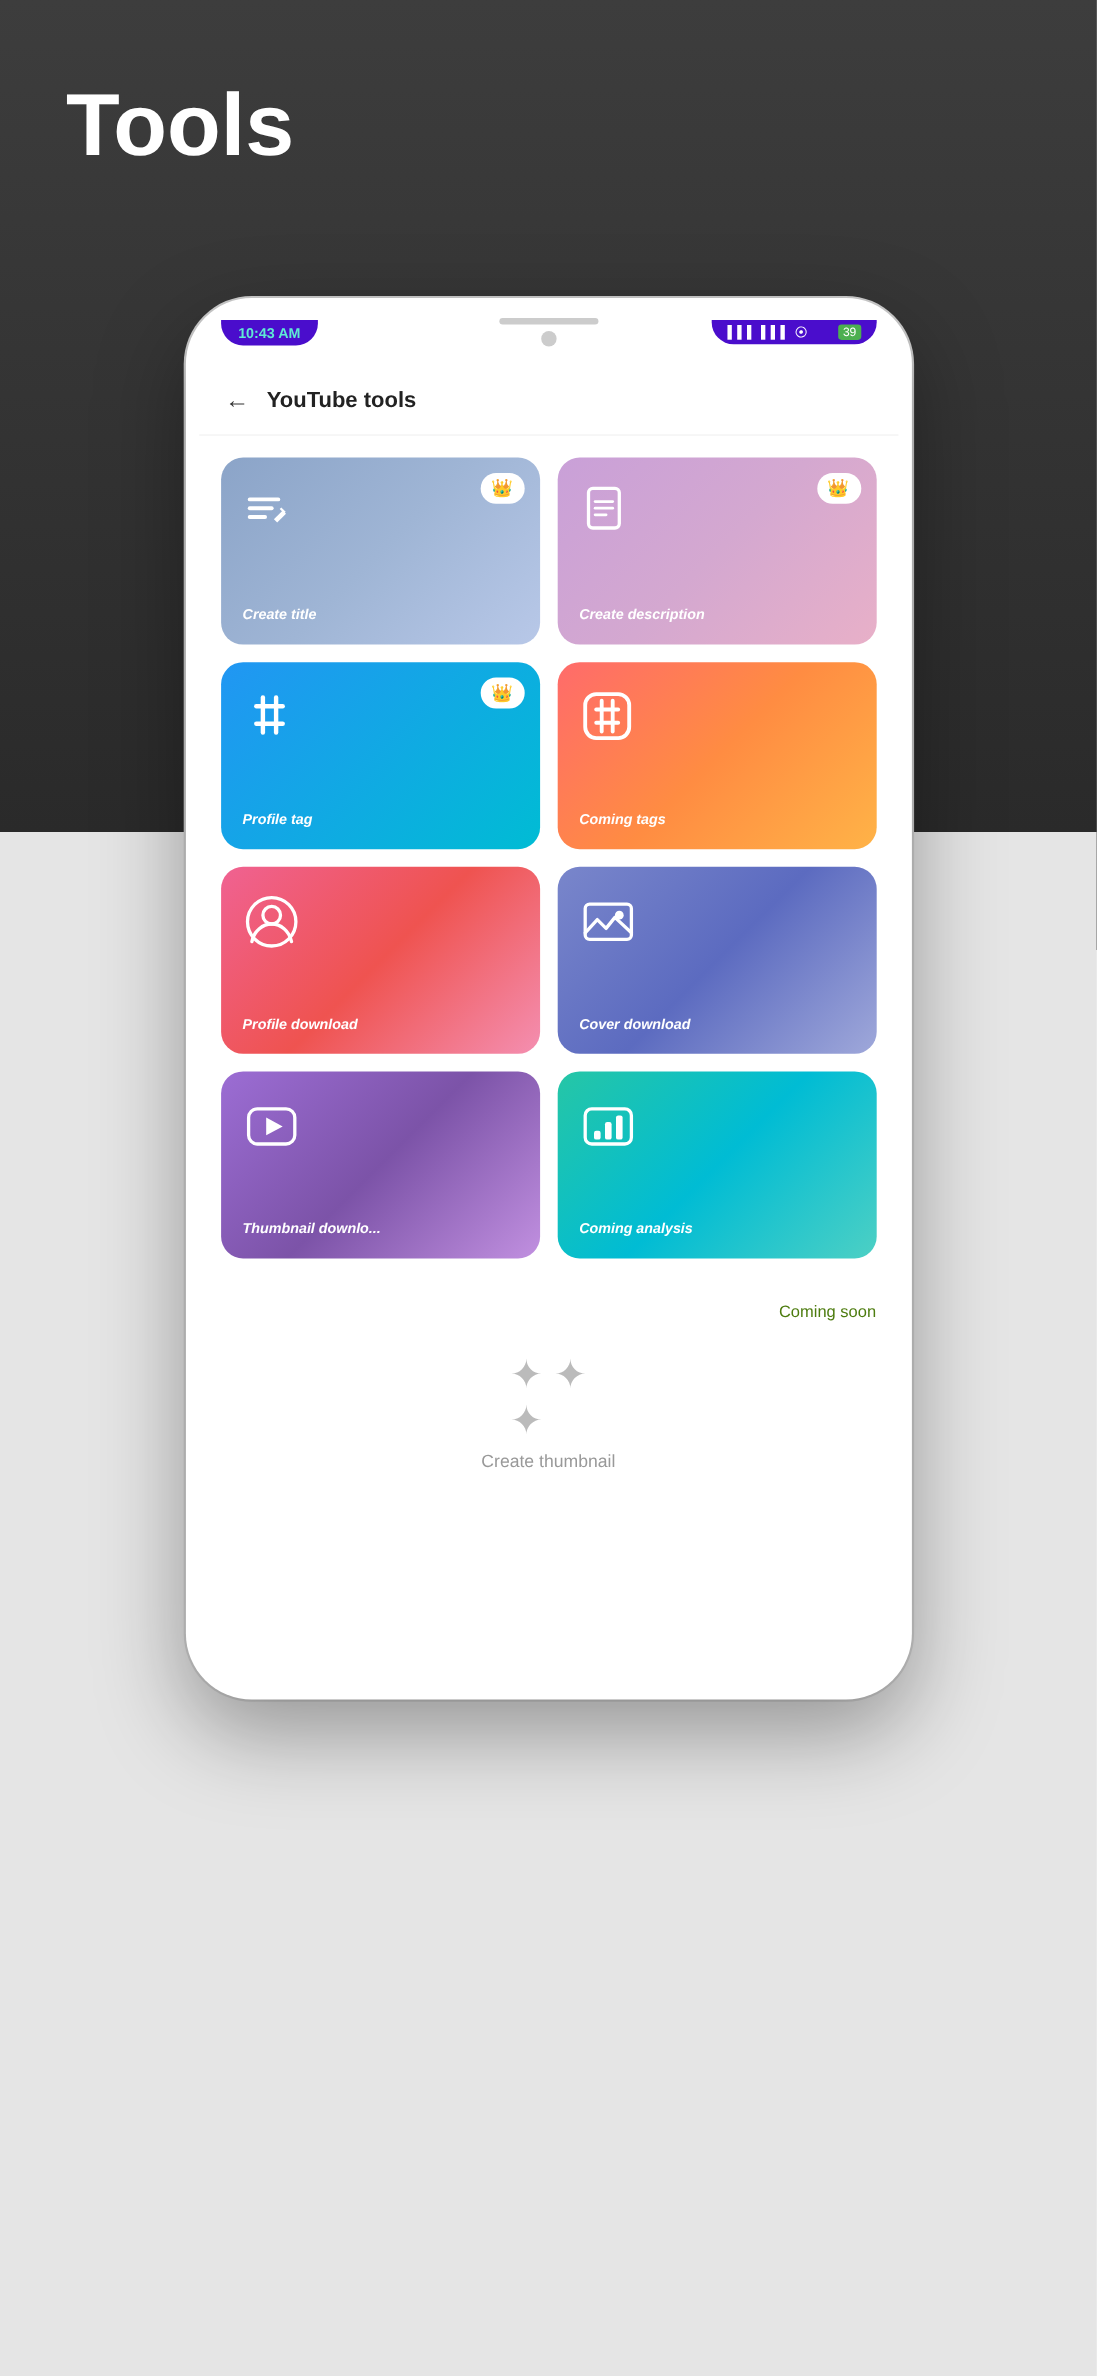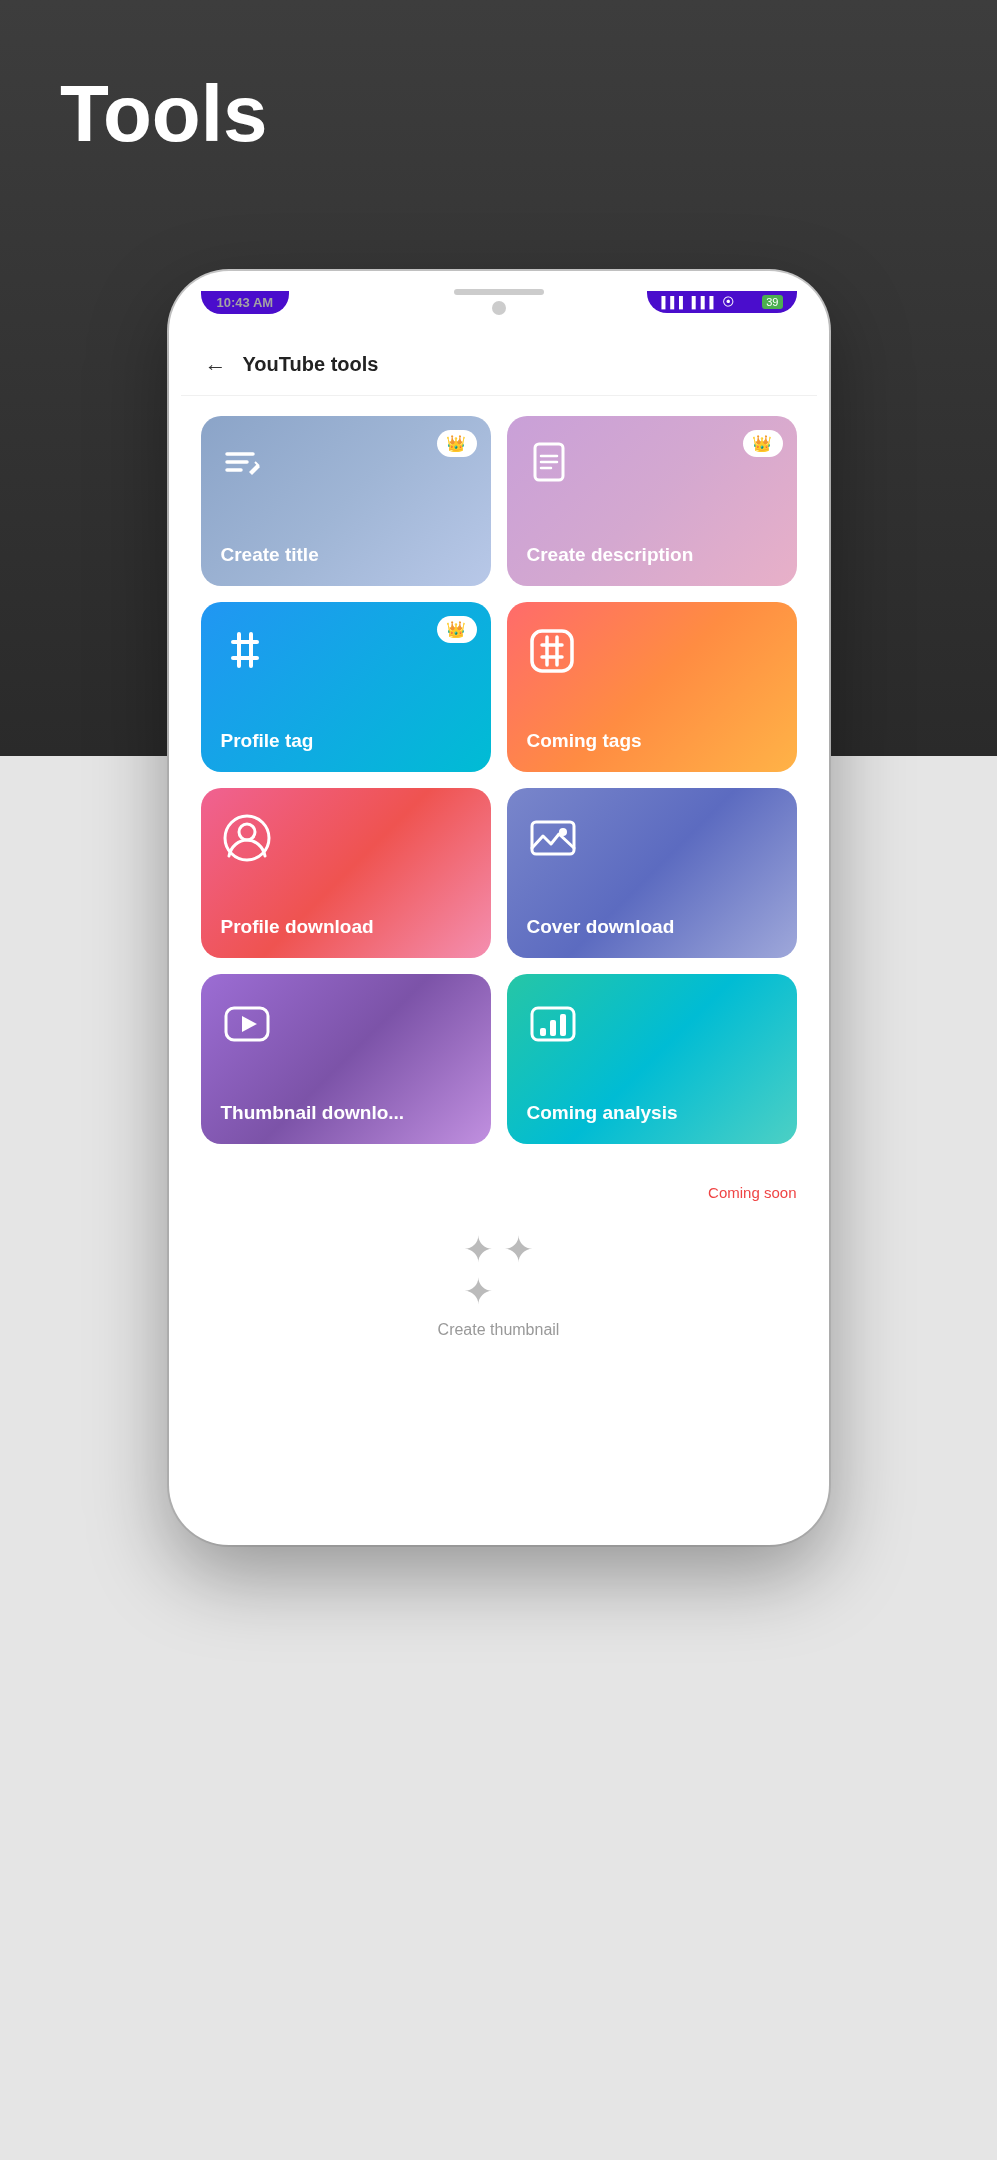--- a/index.html
+++ b/index.html
@@ -72,21 +72,21 @@
       width: 90px;
       height: 6px;
       background: #ccc;
       border-radius: 3px;
     }
 
     .status-left {
       background: #4a0dcc;
       border-radius: 0 0 20px 20px;
       padding: 4px 16px;
-      color: #a3a3a3;
+      color: #5eead4;
       font-size: 13px;
       font-weight: 600;
       margin-top: -12px;
     }
 
     .status-camera {
       width: 14px;
       height: 14px;
       background: #ccc;
       border-radius: 50%;
@@ -160,24 +160,25 @@
       cursor: pointer;
     }
 
     .tool-card-icon {
       font-size: 40px;
       color: white;
       margin-bottom: auto;
     }
 
     .tool-card-label {
-      font-size: 19px;
+      font-size: 13px;
       font-weight: 600;
       color: white;
       margin-top: 16px;
+      font-style: italic;
     }
 
     .crown-badge {
       position: absolute;
       top: 14px;
       right: 14px;
       background: white;
       border-radius: 20px;
       padding: 4px 10px;
       font-size: 16px;
@@ -218,21 +219,21 @@
     }
 
     .coming-soon-row {
       width: 100%;
       display: flex;
       justify-content: flex-end;
     }
 
     .coming-soon-text {
       font-size: 15px;
-      color: #ef4444;
+      color: #4d7c0f;
       font-weight: 400;
     }
 
     .coming-soon-card {
       width: 100%;
       display: flex;
       flex-direction: column;
       align-items: center;
       padding: 20px;
     }

